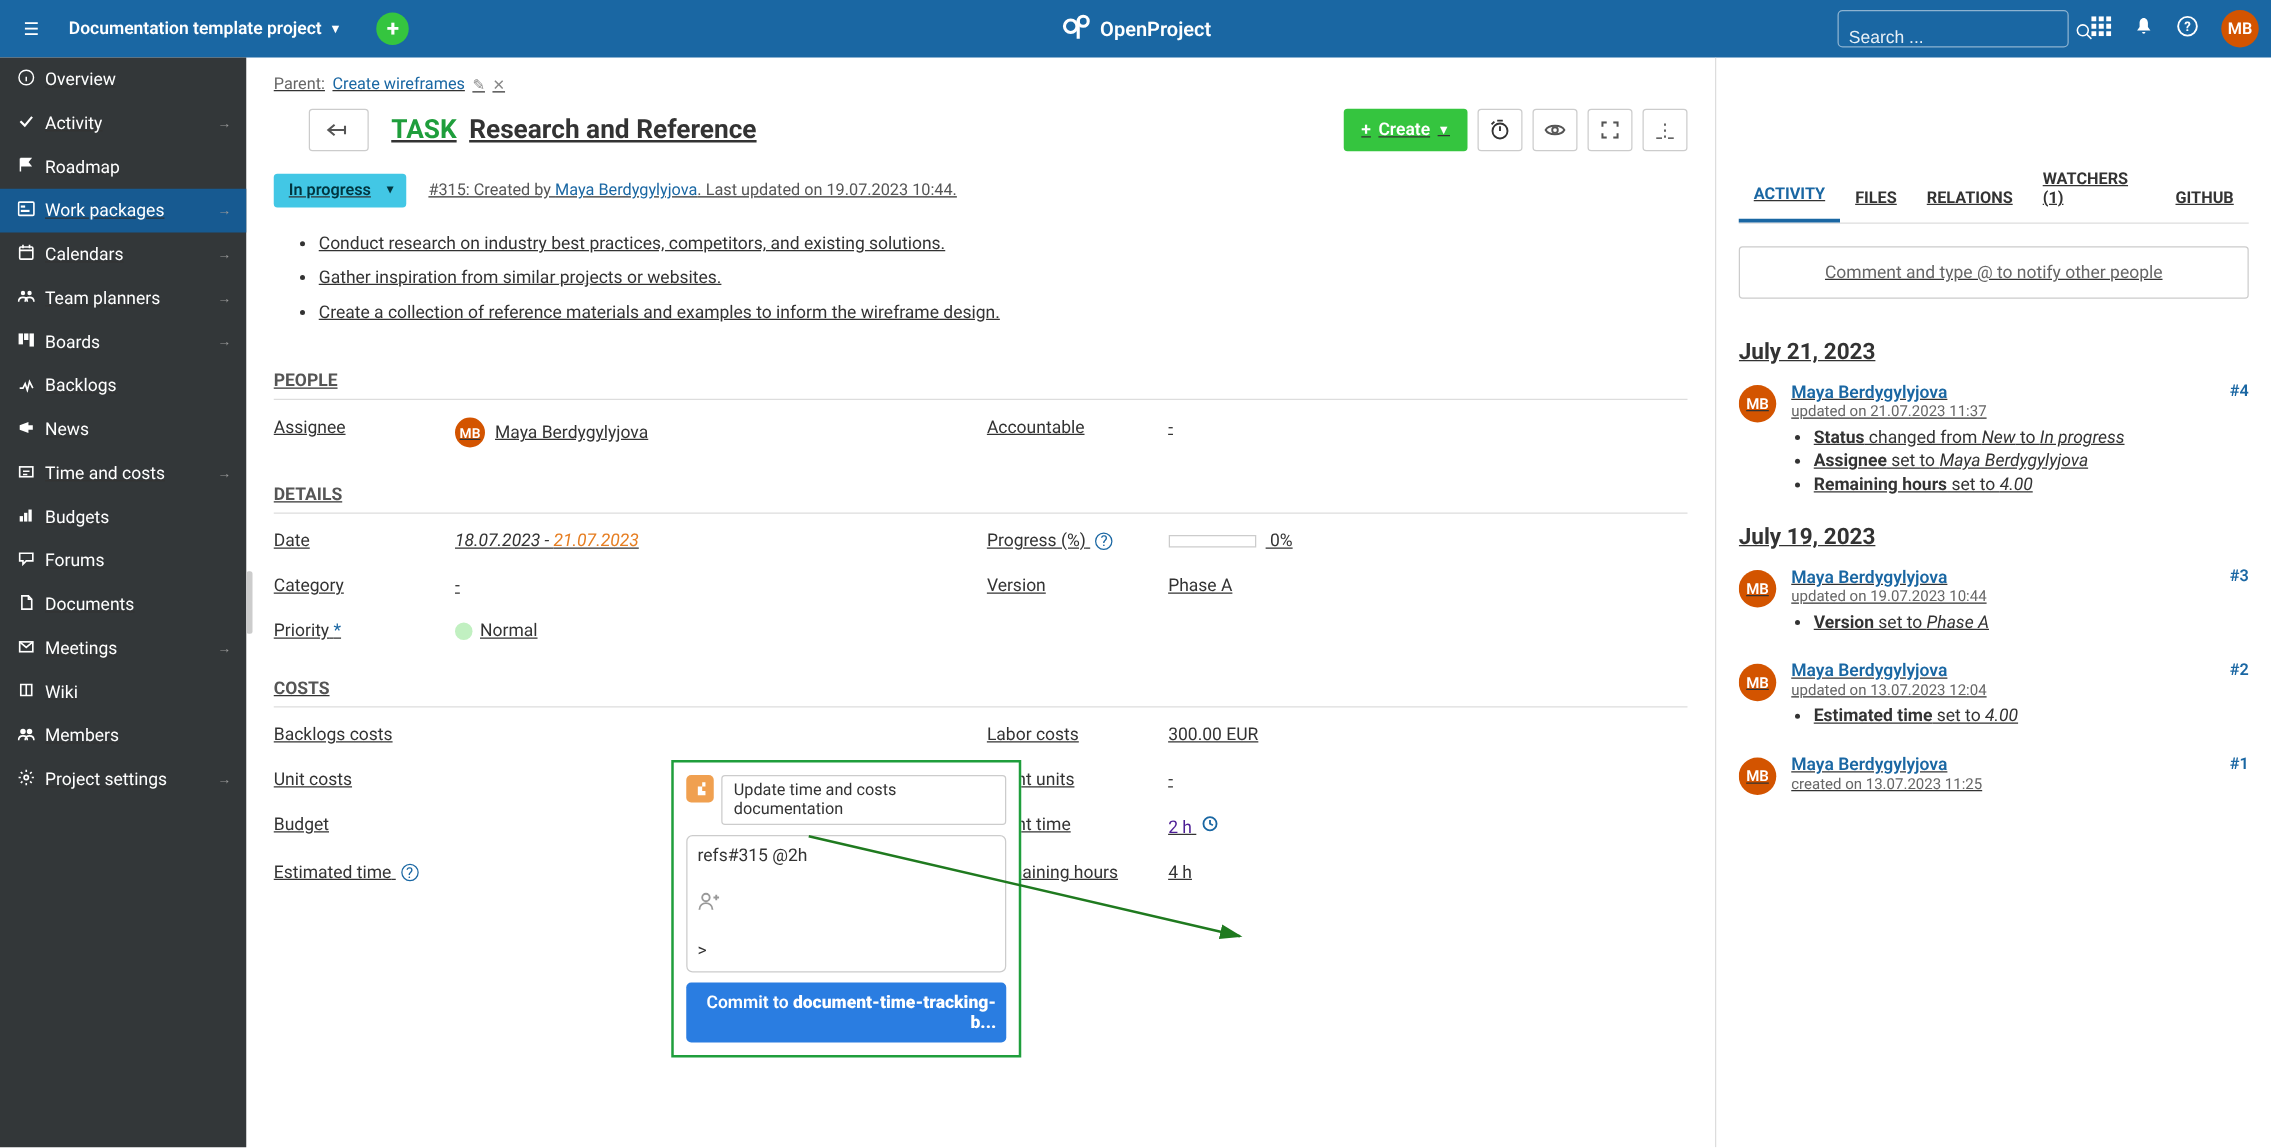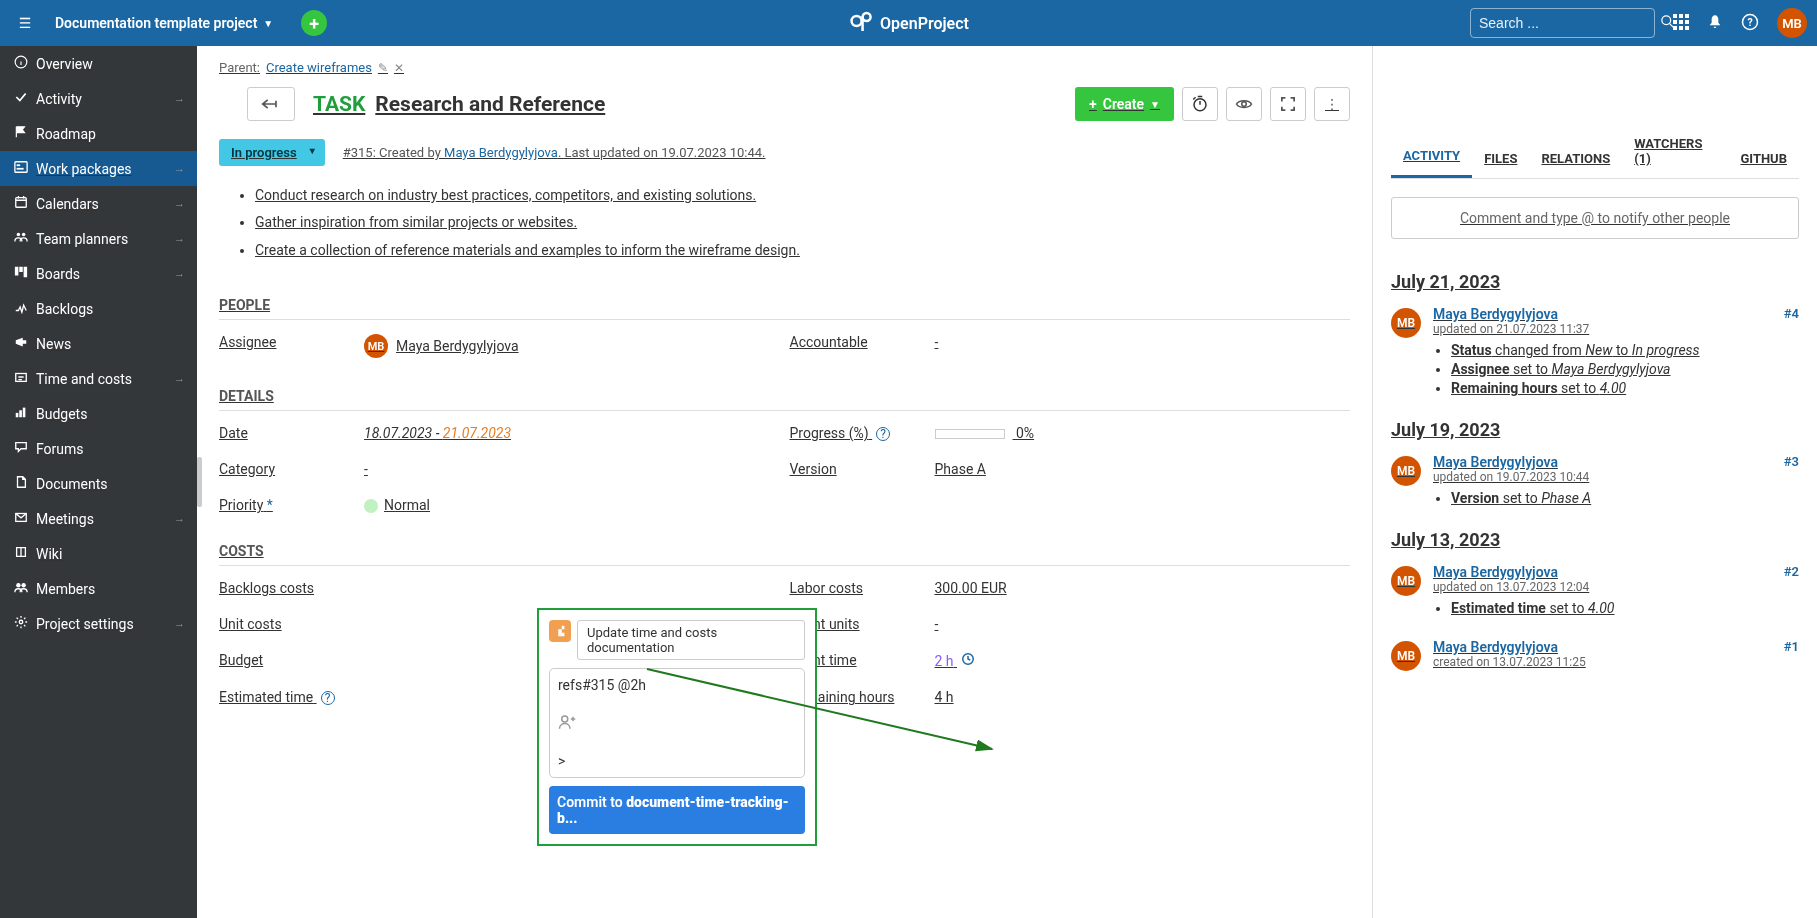--- a/index.html
+++ b/index.html
@@ -7,21 +7,21 @@
   
   
   .header { background: #1a67a3; height: 46px; display: flex; align-items: center; color: #fff; padding: 0 10px; }
   .header .hamburger { width: 30px; text-align: center; cursor: pointer; }
   .header .project-select { margin-left: 15px; display: flex; align-items: center; font-weight: 600; cursor: pointer; }
   .header .project-select .caret { margin-left: 6px; font-size: 10px; }
   .header .add-btn { margin-left: 28px; width: 26px; height: 26px; border-radius: 50%; background: #35c53f; display: flex; align-items: center; justify-content: center; color: #fff; font-size: 18px; font-weight: bold; cursor: pointer; }
   .header .logo { position: absolute; left: 50%; transform: translateX(-50%); display: flex; align-items: center; font-size: 16px; font-weight: 600; }
   .header .logo-icon { margin-right: 8px; display: inline-block; transform: rotate(0deg); }
   .header .right { margin-left: auto; display: flex; align-items: center; gap: 18px; }
-  .header .search { display: flex; align-items: center; border: 1px solid rgba(255,255,255,0.5); border-radius: 4px; height: 30px; width: 185px; padding: 0 8px; }
+  .header .search { display: flex; align-items: flex-end; border: 1px solid rgba(255,255,255,0.5); border-radius: 4px; height: 30px; width: 185px; padding: 0 8px; }
   .header .search input { background: transparent; border: none; color: #fff; outline: none; flex: 1; font-size: 14px; }
   .header .search input::placeholder { color: #fff; opacity: 0.9; }
   .header .hicon { cursor: pointer; }
   .header .avatar { width: 30px; height: 30px; border-radius: 50%; background: #d35400; display: flex; align-items: center; justify-content: center; color: #fff; font-weight: 600; font-size: 13px; }
 
   
   .body { display: flex; height: calc(100% - 46px); text-decoration: underline; }
 
   
   .sidebar { width: 197px; background: #333739; color: #fff; flex-shrink: 0; position: relative; }
@@ -52,34 +52,34 @@
 
   .desc-list { margin: 12px 0 36px 36px; }
   .desc-list li { margin-bottom: 5px; line-height: 1.6; color:#333; }
 
   .section-title { font-weight: 700; color: #555; font-size: 14px; text-transform: uppercase; border-bottom: 1px solid #ddd; padding-bottom: 6px; margin-bottom: 14px; }
   .field-grid { display: grid; grid-template-columns: 135px 1fr 135px 1fr; row-gap: 20px; column-gap: 10px; font-size: 14px; margin-bottom: 30px; }
   .field-label { color: #333; }
   .field-label .req { color: #1a67a3; }
   .field-label .help { color: #1a67a3; font-size: 12px; cursor: pointer; border: 1px solid #1a67a3; border-radius: 50%; width: 14px; height: 14px; display: inline-flex; align-items: center; justify-content: center; margin-left: 4px; }
   .field-val { color: #333; }
-  .field-val.link { color: #8b5cf6; }
+  .field-val.link { color: #4c1d95; }
   .field-val .date-future { color: #e67e22; }
   .user-chip { display: flex; align-items: center; gap: 8px; }
   .user-chip .av { width: 24px; height: 24px; border-radius: 50%; background: #d35400; color: #fff; font-size: 11px; font-weight: 600; display: flex; align-items: center; justify-content: center; }
   .progress-bar { display: inline-block; width: 70px; height: 10px; border: 1px solid #ccc; margin-right: 8px; vertical-align: middle; }
   .priority-dot { display: inline-block; width: 14px; height: 14px; border-radius: 50%; background: #c1f0c1; margin-right: 6px; vertical-align: middle; }
 
   
   .commit-box { border: 2px solid #1f9e3c; padding: 10px; width: 280px; background:#fff; }
   .commit-title-row { display: flex; align-items: flex-start; gap: 6px; margin-bottom: 8px; }
   .commit-logo { width: 22px; height: 22px; background: #f0a050; border-radius: 4px; display: flex; align-items: center; justify-content: center; color: #fff; font-weight: bold; }
   .commit-title { border: 1px solid #ccc; border-radius: 3px; padding: 4px 9px; flex: 1; font-size: 13px; background:#fff; }
   .commit-msg { border: 1px solid #ccc; border-radius: 5px; height: 110px; padding: 8px; font-size: 14px; display: flex; flex-direction: column; justify-content: space-between; background:#fff; position:relative; }
-  .commit-btn { background: #2a7de1; color: #fff; text-align: left; padding: 8px; border-radius: 4px; margin-top: 8px; font-weight: 600; font-size: 14px; cursor: pointer; }
+  .commit-btn { background: #2a7de1; color: #fff; text-align: right; padding: 8px; border-radius: 4px; margin-top: 8px; font-weight: 600; font-size: 14px; cursor: pointer; }
   
   
   .arrow-svg { position: absolute; pointer-events: none; }
   
   
   .panel { width: 445px; border-left: 1px solid #ddd; display: flex; flex-direction: column; padding: 0 18px; overflow: hidden; }
   .tabs { display: flex; border-bottom: 1px solid #ddd; margin-top: 80px; padding-bottom: 0; align-items:flex-end; }
   .tab { padding: 10px 12px 12px; font-weight: 700; font-size: 13px; color: #333; cursor: pointer; }
   .tab.active { color: #1a67a3; border-bottom: 3px solid #1a67a3; }
   .comment-box { border: 1px solid #ccc; border-radius: 3px; padding: 12px; text-align: center; color: #666; margin: 18px 0; cursor: text; }
@@ -477,21 +477,20 @@
             <div class="av">MB</div>
        <div style="flex:1;">
          <div><span class="uname">Maya Berdygylyjova</span></div>
          <div class="ts">updated on 19.07.2023 10:44</div>
          <ul class="activity-changes">
                 <li><strong class="f">Version</strong> set to <em>Phase A</em></li>
               </ul>
        </div>
        <div class="num">#3</div>
           </div>
-          <div class="activity-date">July 13, 2023</div>
           <div class="activity-item" style="position: relative;">
             <div class="av">MB</div>
        <div style="flex:1;">
          <div><span class="uname">Maya Berdygylyjova</span></div>
          <div class="ts">updated on 13.07.2023 12:04</div>
          <ul class="activity-changes">
                 <li><strong class="f">Estimated time</strong> set to <em>4.00</em></li>
               </ul>
        </div>
        <div class="num">#2</div>

